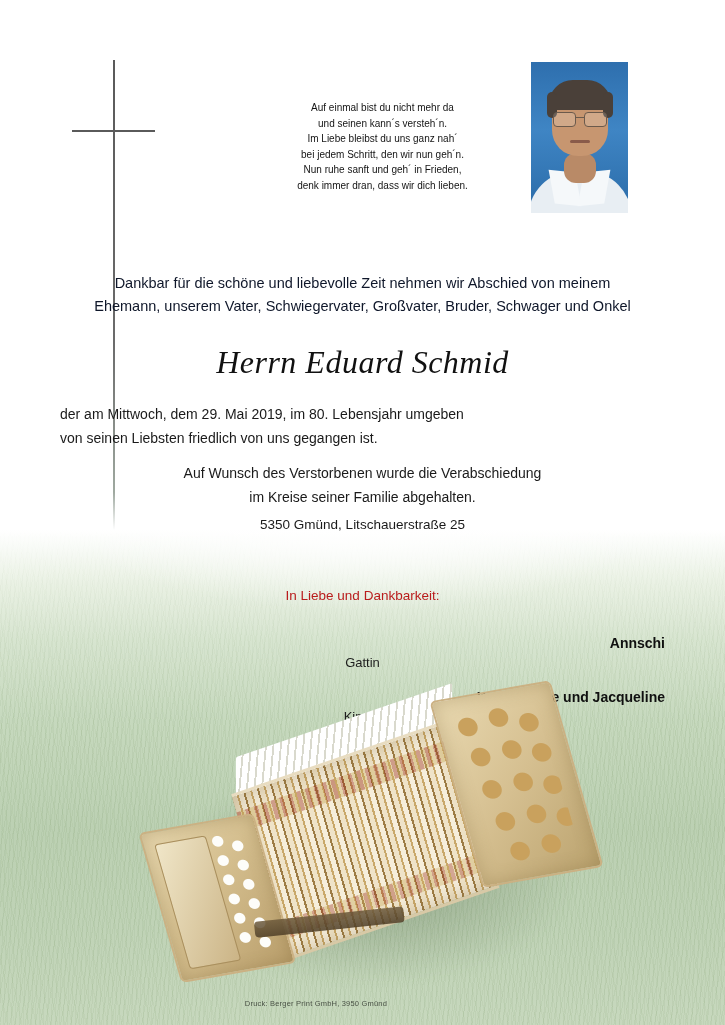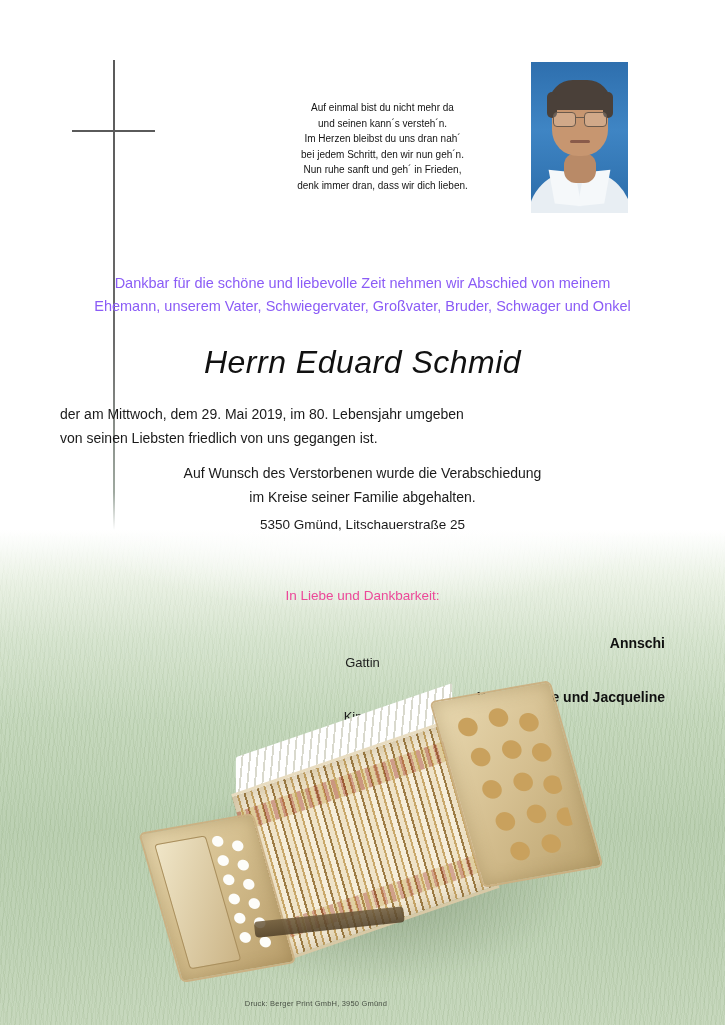--- a/index.html
+++ b/index.html
@@ -200,30 +200,30 @@
   .poem div { white-space: nowrap; }
 
   .intro {
     position: absolute;
     left: 60px;
     top: 272px;
     width: 605px;
     text-align: center;
     font-size: 14.5px;
     line-height: 23px;
-    color: #8b5cf6;
+    color: #0f172a;
   }
 
   .deceased-name {
     position: absolute;
     left: 60px;
     top: 344px;
     width: 605px;
     text-align: center;
-    font-family: Liberation Sans, sans-serif;
+    font-family: Liberation Serif, serif;
     font-style: italic;
     font-size: 32px;
     letter-spacing: 0.5px;
     color: #111111;
   }
 
   .details {
     position: absolute;
     left: 60px;
     top: 402px;
@@ -255,21 +255,21 @@
     color: #1a1a1a;
   }
 
   .gratitude {
     position: absolute;
     left: 60px;
     top: 588px;
     width: 605px;
     text-align: center;
     font-size: 13.5px;
-    color: #ec4899;
+    color: #b91c1c;
   }
 
   .mourners {
     position: absolute;
     left: 60px;
     top: 634px;
     width: 605px;
     text-align: center;
   }
   .m-group { margin-bottom: 16px; }
@@ -475,21 +475,21 @@
       <div class="p-lens left"></div>
       <div class="p-bridge"></div>
       <div class="p-lens right"></div>
     </div>
     <div class="p-mouth"></div>
   </div>
 
   <div class="poem">
     <div>Auf einmal bist du nicht mehr da</div>
     <div>und seinen kann´s versteh´n.</div>
-    <div>Im Herzen bleibst du uns dran nah´</div>
+    <div>Im Liebe bleibst du uns ganz nah´</div>
     <div>bei jedem Schritt, den wir nun geh´n.</div>
     <div>Nun ruhe sanft und geh´ in Frieden,</div>
     <div>denk immer dran, dass wir dich lieben.</div>
   </div>
 
   <div class="intro">
     <div>Dankbar für die schöne und liebevolle Zeit nehmen wir Abschied von meinem</div>
     <div>Ehemann, unserem Vater, Schwiegervater, Großvater, Bruder, Schwager und Onkel</div>
   </div>
 

